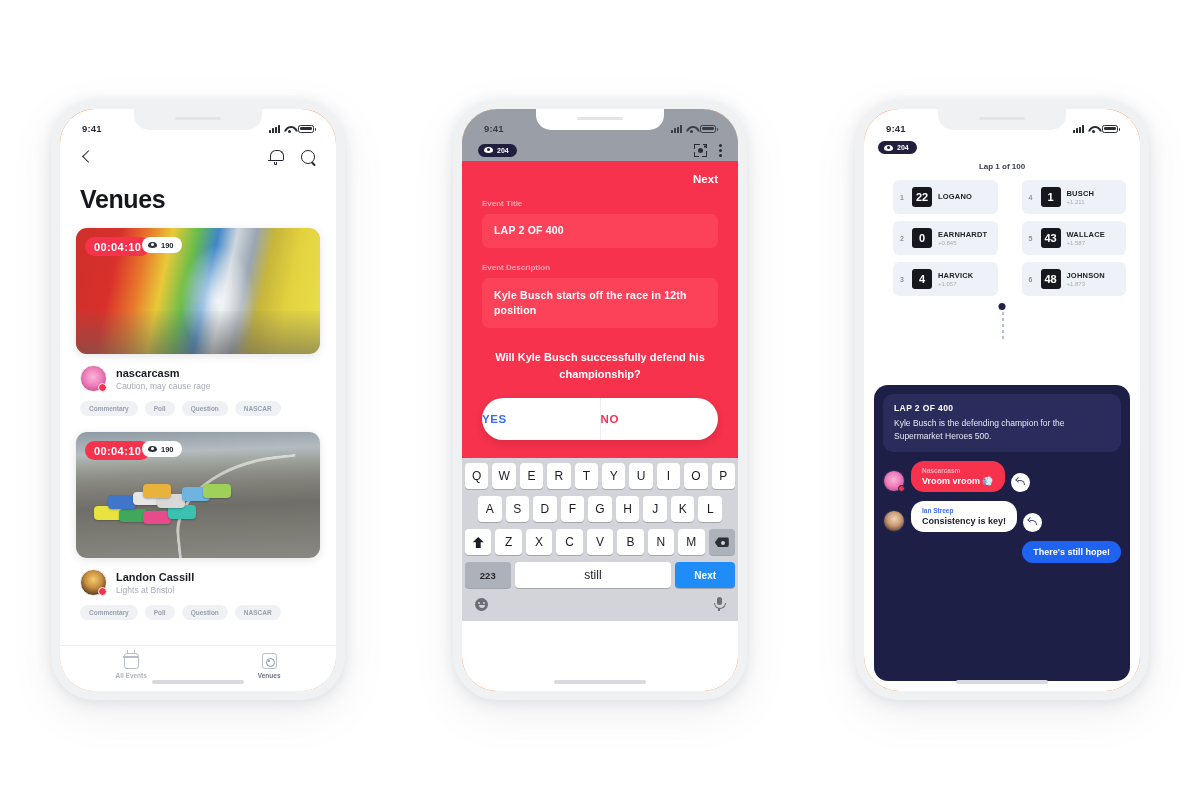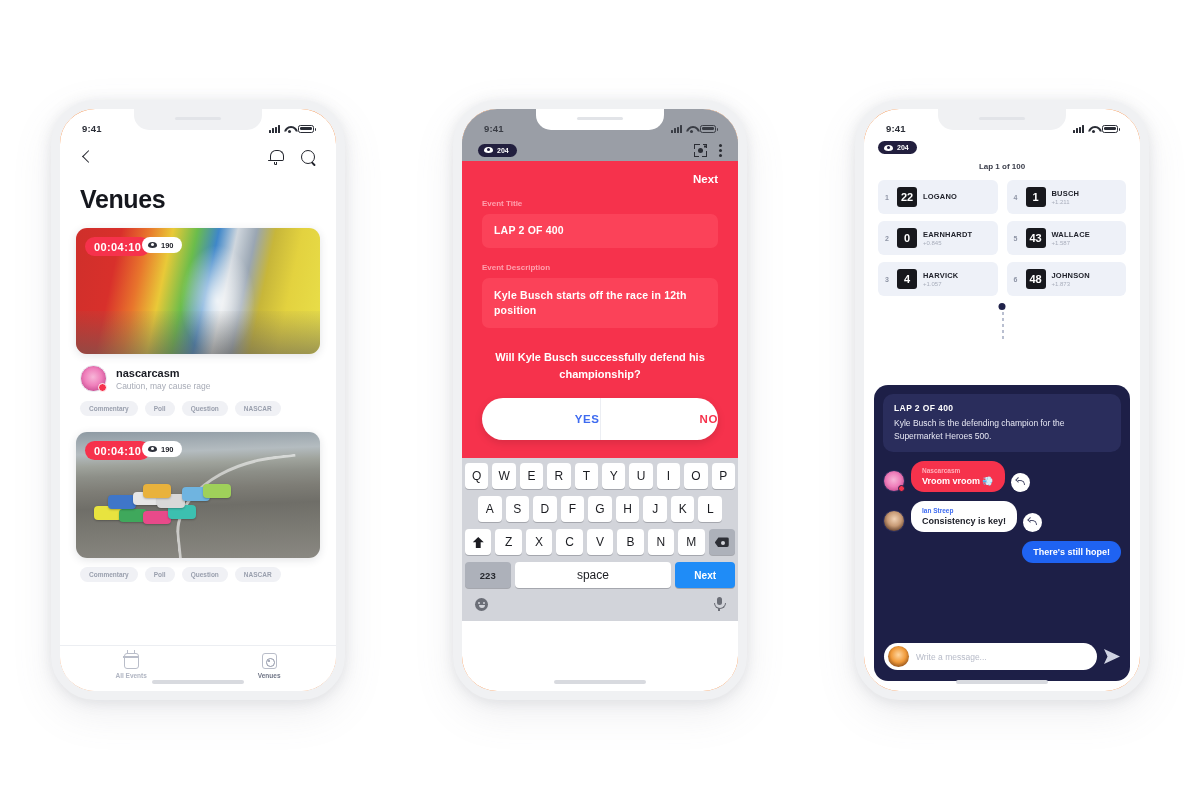--- a/index.html
+++ b/index.html
@@ -236,21 +236,21 @@
   .fld.desc { font-weight:600; line-height:1.45; min-height:46px; }
   .poll-q {
     color:#fff; font-size:11px; font-weight:bold; text-align:center;
     line-height:1.5; padding: 6px 8px 16px 8px;
   }
   .yn {
     display:flex; background:#fff; border-radius:26px; overflow:hidden;
     box-shadow: 0 3px 9px rgba(0,0,0,.12);
   }
   .yn > div {
-    flex:1; text-align:right; padding:15px 0; font-size:11.5px; font-weight:bold;
+    flex:1; text-align:left; padding:15px 0; font-size:11.5px; font-weight:bold;
     cursor:pointer; letter-spacing:.6px;
   }
   .yn-yes { color:#3e6bf0; border-right:1px solid #eceef3; }
   .yn-no { color:#f6324c; }
   
   .kbd { background:#d2d4da; padding:5px 3px 0 3px; }
   .krow { display:flex; justify-content:center; gap:4px; margin-bottom:7px; }
   .key {
     background:#fff; border-radius:4px; height:26px; flex:1;
     display:flex; align-items:center; justify-content:center;
@@ -277,21 +277,21 @@
   .mic-ico::after{content:"";position:absolute;left:1px;top:6px;width:10px;height:5px;border:1.4px solid #6b6e77;border-top:none;border-radius:0 0 6px 6px;}
   .mic-stem{position:absolute;left:5.4px;bottom:0;width:1.4px;height:3px;background:#6b6e77;}
 
   
   .p3-head { background:#fff; padding: 2px 14px 10px 14px; }
   .p3-pill-row { display:flex; align-items:center; }
   .lap-label { text-align:center; font-size:8px; font-weight:bold; color:#3a3d4a; padding: 8px 0 9px 0; }
   .lb { display:grid; grid-template-columns:1fr 1fr; gap:7px 9px; }
   .lb-row {
     background:#eef1f8; border-radius:6px; padding:6px 7px;
-    display:flex; align-items:center; gap:6px; min-height:34px;
+    display:flex; align-items:center; gap:6px; min-height:34px;margin-left:15px;
   }
   .lb-pos { font-size:7px; font-weight:bold; color:#8e94a5; width:6px; flex:0 0 auto; }
   .lb-num {
     width:20px;height:20px;background:#17181d;border-radius:3px;color:#fff;
     display:flex;align-items:center;justify-content:center;
     font-size:11px; font-weight:bold; flex:0 0 auto; font-family:"Liberation Sans",sans-serif;
   }
   .lb-info { min-width:0; }
   .lb-name { font-size:7.5px; font-weight:bold; color:#20222b; letter-spacing:.2px; }
   .lb-delta { font-size:6px; color:#a9aebc; margin-top:1.5px; }
@@ -430,20 +430,29 @@
               <span style="left:52%;top:16%;background:#6fb4e0"></span>
               <span style="left:64%;top:10%;background:#9fd05a"></span>
               <span style="left:30%;top:10%;background:#e9b23c"></span>
             </span>
             <span class="badge-time">00:04:10</span>
             <span class="badge-views">
               <span class="eye"></span>
               <span>190</span>
             </span>
           </div>
+          <div class="card-meta">
+            <span class="avatar av-2">
+                <i class="av-dot"></i>
+              </span>
+            <span class="meta-text">
+              <div class="meta-name">Landon Cassill</div>
+              <div class="meta-sub">Lights at Bristol</div>
+            </span>
+          </div>
           <div class="tags">
             <span class="tag">Commentary</span>
             <span class="tag">Poll</span>
             <span class="tag">Question</span>
             <span class="tag">NASCAR</span>
           </div>
         </div>
 
       </div>
 
@@ -555,21 +564,21 @@
           <span class="key">V</span>
           <span class="key">B</span>
           <span class="key">N</span>
           <span class="key">M</span>
           <span class="key wide">
               <i class="bksp"></i>
             </span>
         </div>
         <div class="krow">
           <span class="key k123">223</span>
-          <span class="key space">space</span>
+          <span class="key space">still</span>
           <span class="key next">Next</span>
         </div>
         <div class="kbd-bottom">
           <span class="emoji-ico"></span>
           <span class="mic-ico">
               <i class="mic-stem"></i>
             </span>
         </div>
       </div>
 
@@ -692,27 +701,20 @@
               </span>
           </div>
 
           <div class="msg mine">
             <span class="bubble blue">
               <div class="bub-text">There's still hope!</div>
             </span>
           </div>
         </div>
 
-        <div class="composer">
-          <span class="comp-field">
-            <span class="avatar av-4"></span>
-            <span class="comp-ph">Write a message...</span>
-          </span>
-          <span class="send-ico"></span>
-        </div>
       </div>
 
       <div class="notch"></div>
       <div class="speaker"></div>
       <div class="homebar"></div>
     </div>
   </div>
 
 </div>
 

